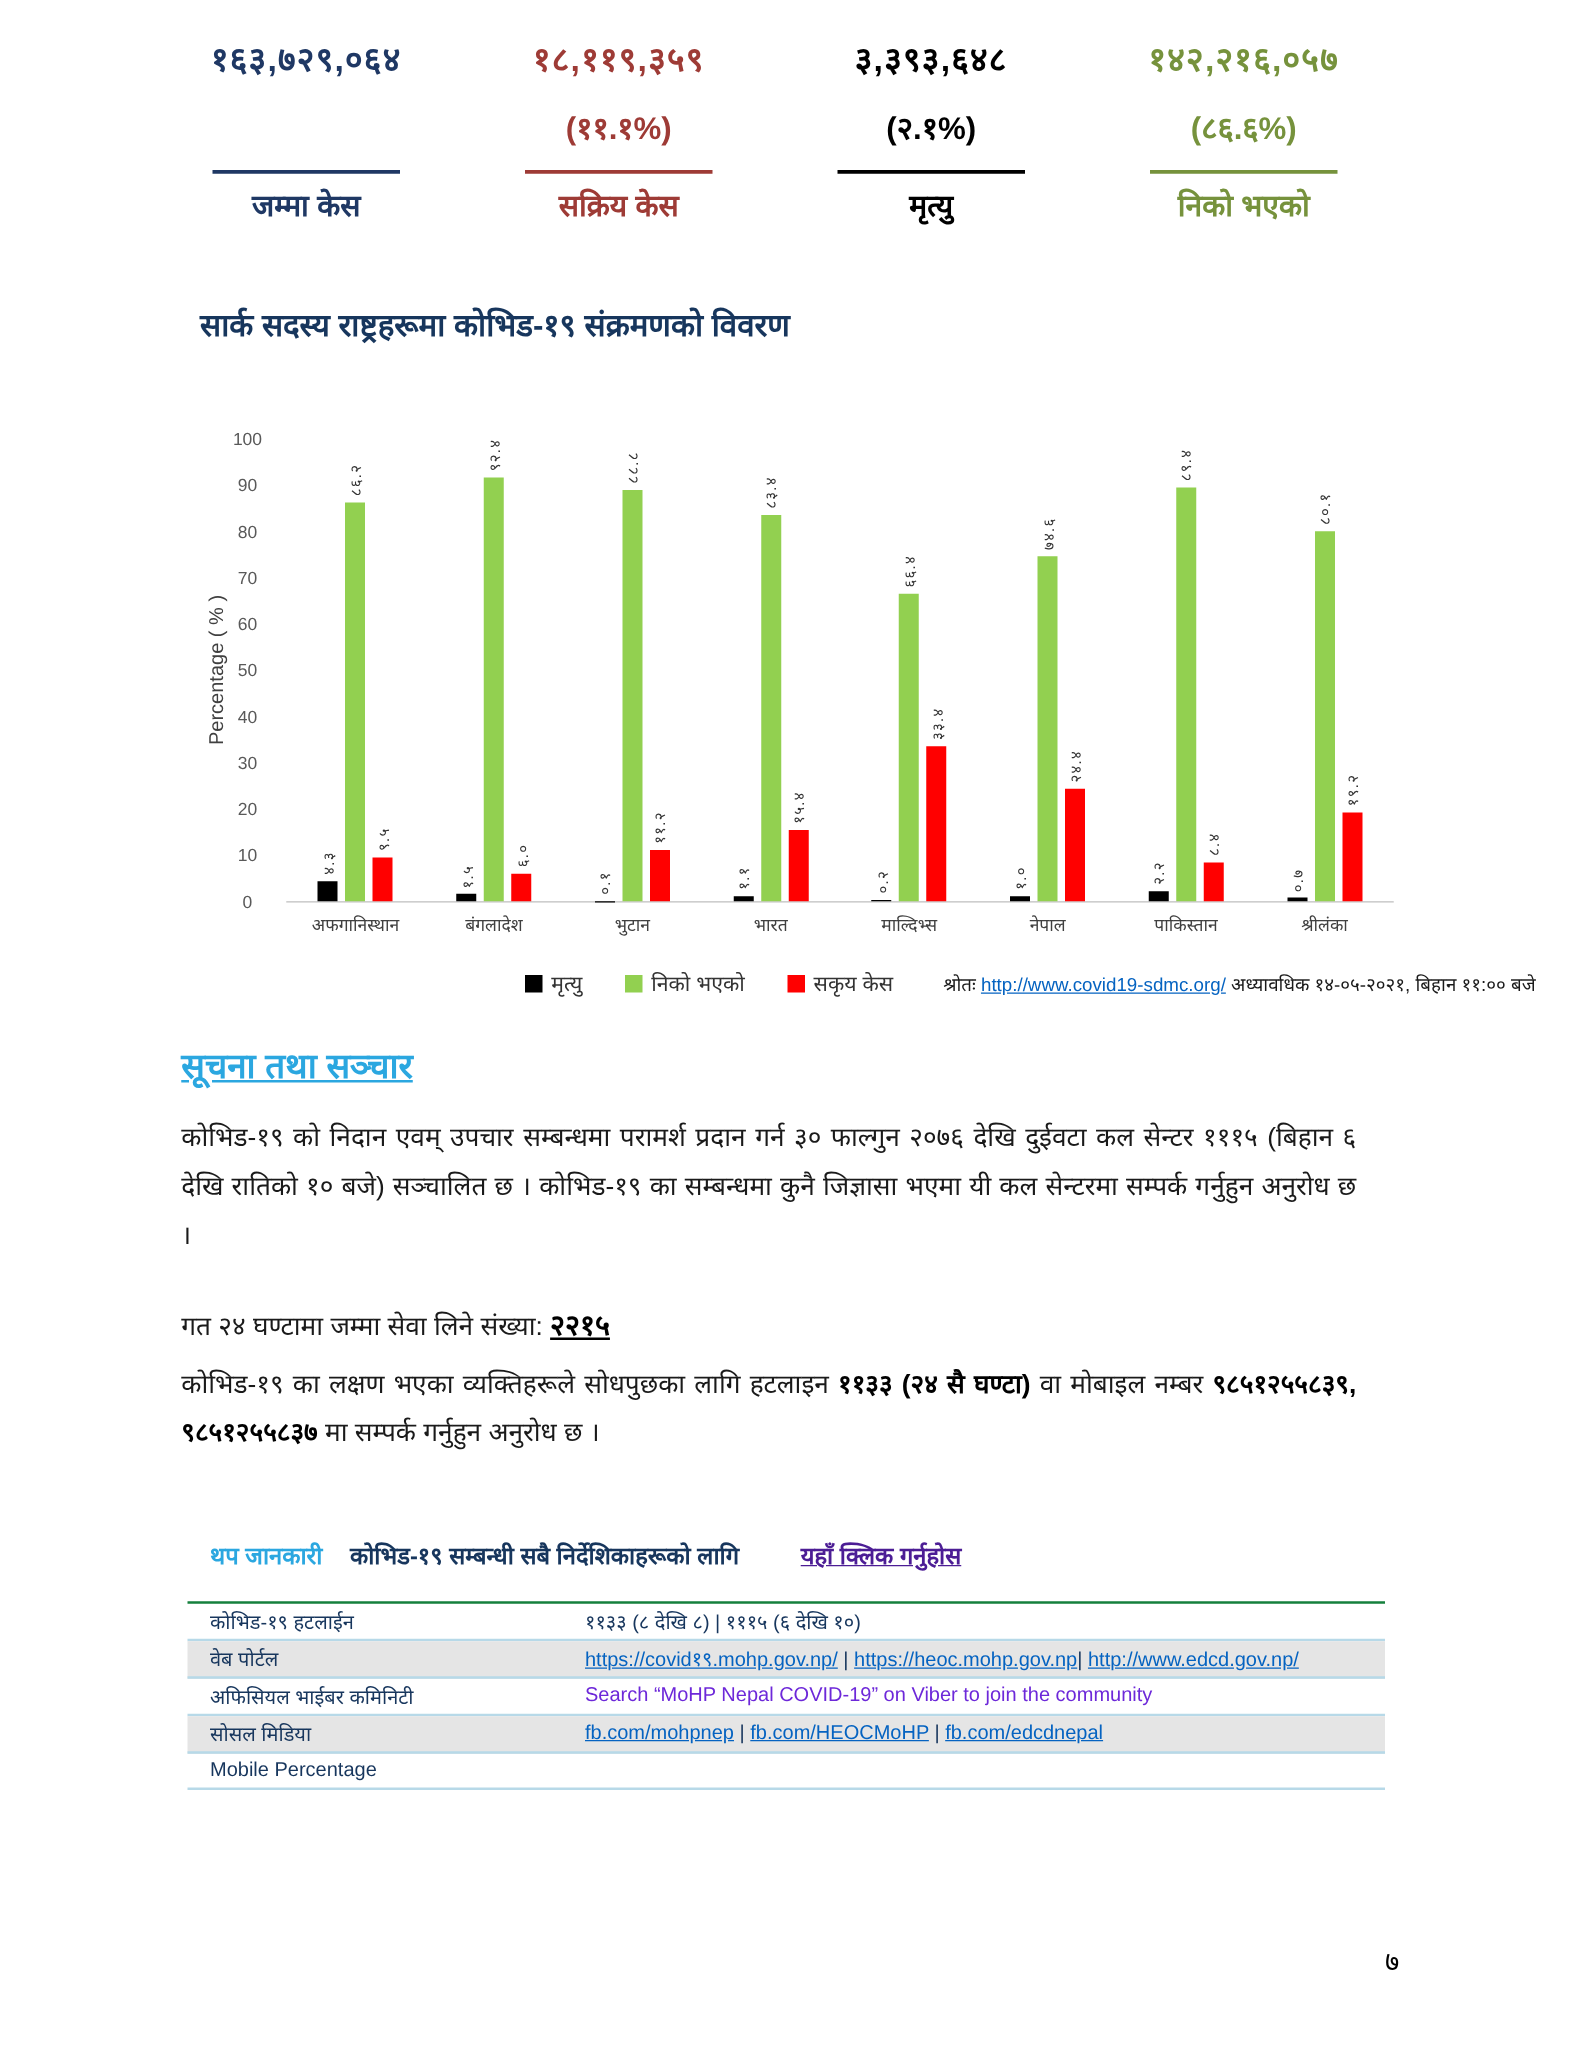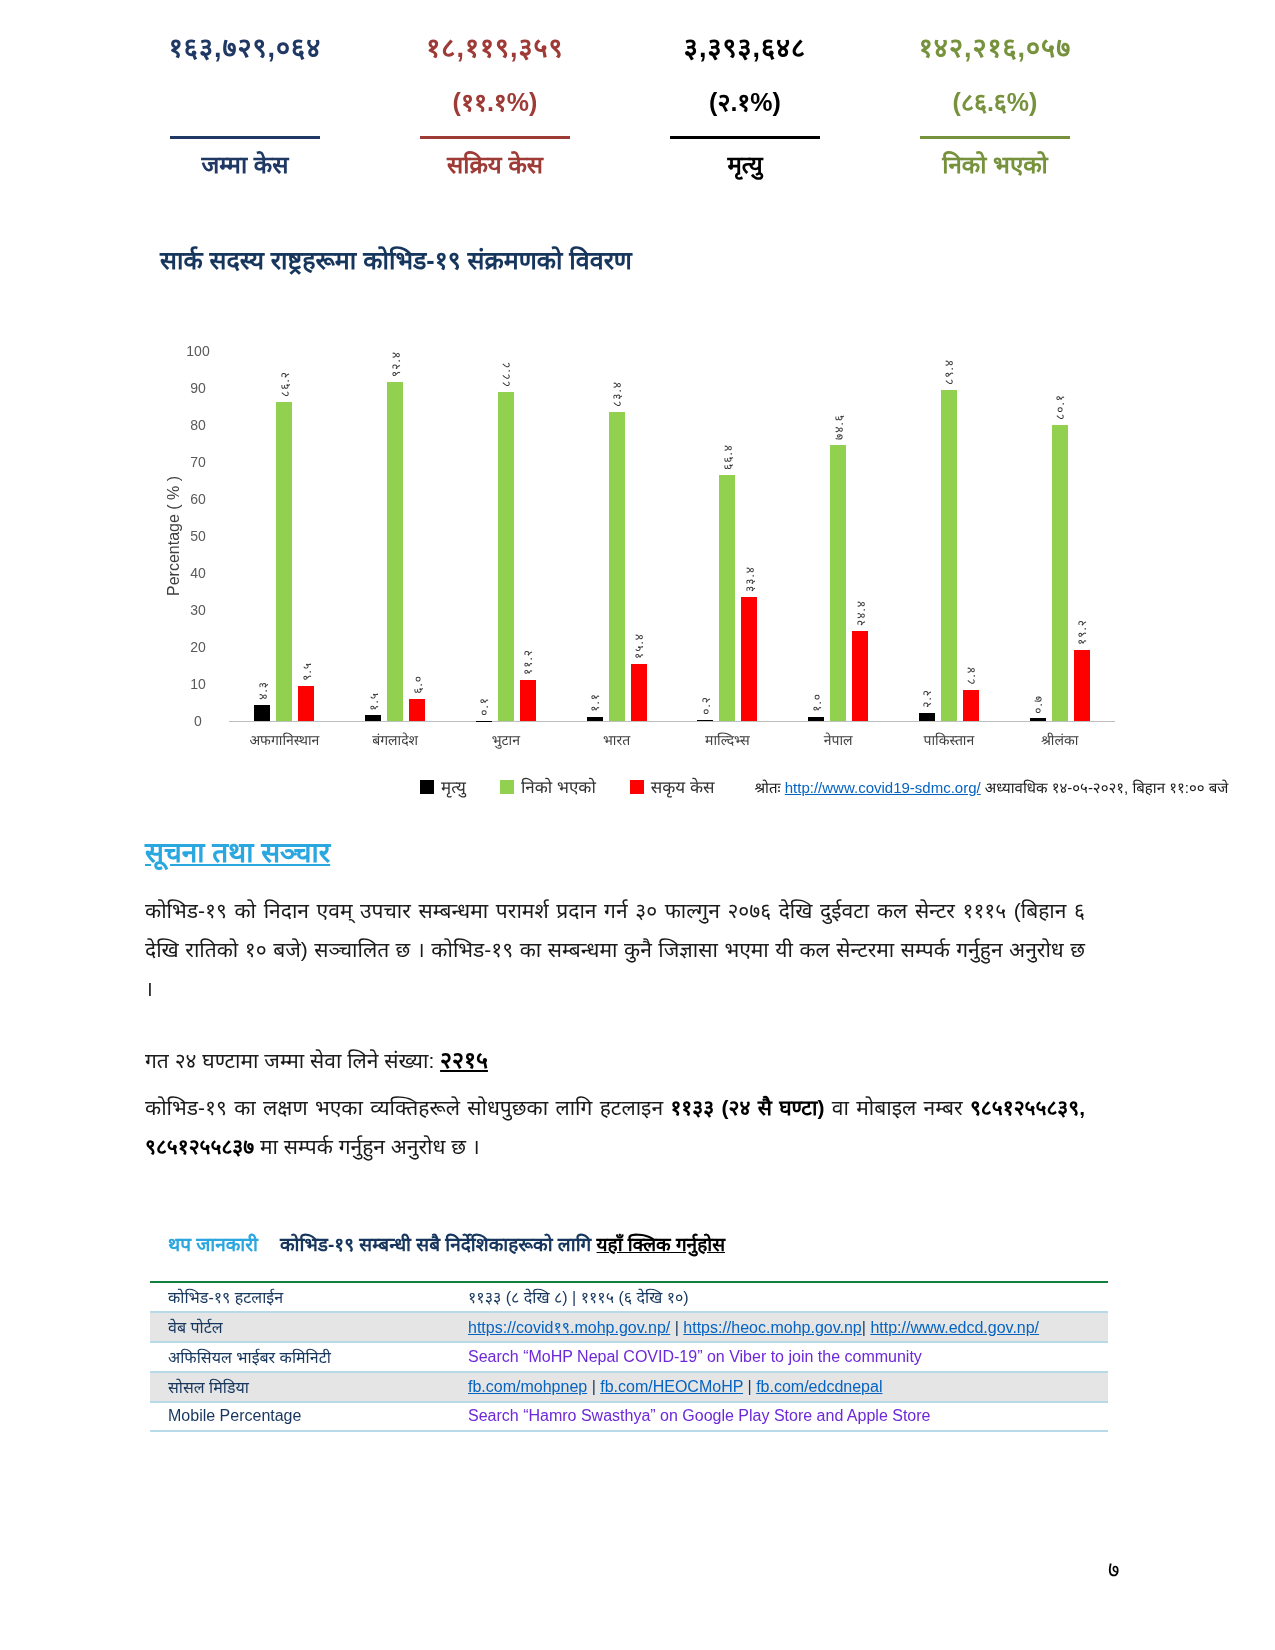--- a/index.html
+++ b/index.html
@@ -49,21 +49,21 @@
   
   .sec-head{margin:34px 0 0 145px;font-size:28px;font-weight:bold;color:#2BA7E0;text-decoration:underline;}
   .para{margin:22px 0 0 145px;width:940px;font-size:21px;color:#1a1a1a;line-height:1.85;text-align:justify;}
   .para .bold{font-weight:bold;color:#000;}
   .para .bold-underline{font-weight:bold;text-decoration:underline;font-size:23px;color:#000;}
 
   
   .more-info{margin:64px 0 0 168px;display:flex;align-items:baseline;gap:22px;}
   .more-head{font-size:19px;font-weight:bold;color:#2BA7E0;}
   .more-text{font-size:19px;font-weight:bold;color:#17365D;}
-  .more-text a{color:#000000;text-decoration:underline;cursor:pointer;}
+  .more-text a{color:#4c1d95;text-decoration:underline;cursor:pointer;margin-left:44px;}
 
   .info-table{margin:24px 0 0 150px;width:958px;border-top:2px solid #15803d;font-size:16px;}
   .trow{display:flex;border-bottom:2px solid #B7D9E8;min-height:27px;align-items:center;}
   .trow.shade{background:#e5e5e5;}
   .tlabel{width:300px;padding:3px 0 3px 18px;color:#17365D;}
   .tvalue{flex:1;padding:3px 0;color:#17365D;}
   .tvalue.en{color:#6d28d9;}
   .tvalue a{color:#0563C1;text-decoration:underline;cursor:pointer;}
 
   .page-num{position:absolute;left:1108px;top:1553px;font-size:22px;color:#000;}
@@ -310,19 +310,18 @@
       <div class="trow">
         <div class="tlabel">अफिसियल भाईबर कमिनिटी</div>
         <div class="tvalue en">Search “MoHP Nepal COVID-19” on Viber to join the community</div>
       </div>
       <div class="trow shade">
         <div class="tlabel">सोसल मिडिया</div>
         <div class="tvalue np"><a>fb.com/mohpnep</a> | <a>fb.com/HEOCMoHP</a>  |  <a>fb.com/edcdnepal</a></div>
       </div>
       <div class="trow">
         <div class="tlabel">Mobile Percentage</div>
-        <div class="tvalue en">Search “Hamro  Swasthya” on Google Play Store  and  Apple Store</div>
       </div>
     </div>
 
   <div class="page-num">७</div>
 
 </div>
 
 </body></html>

